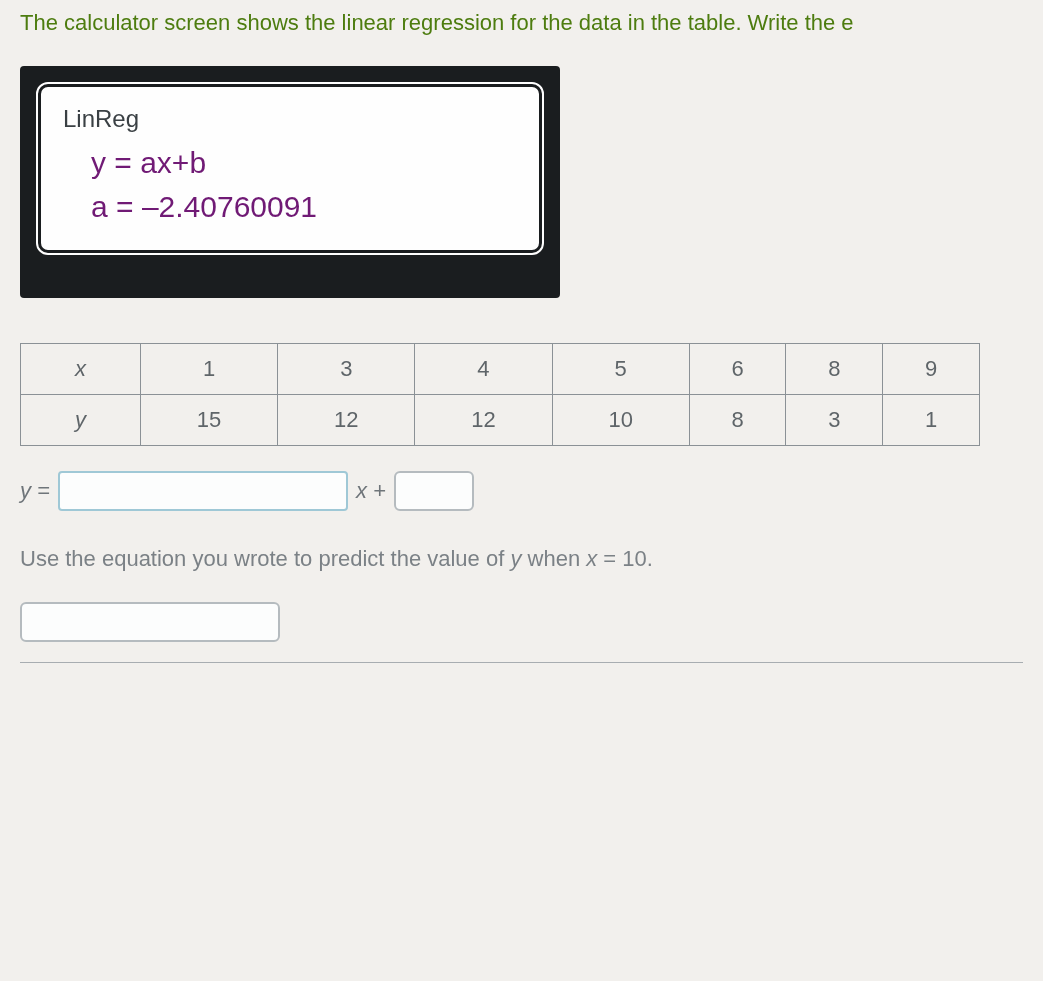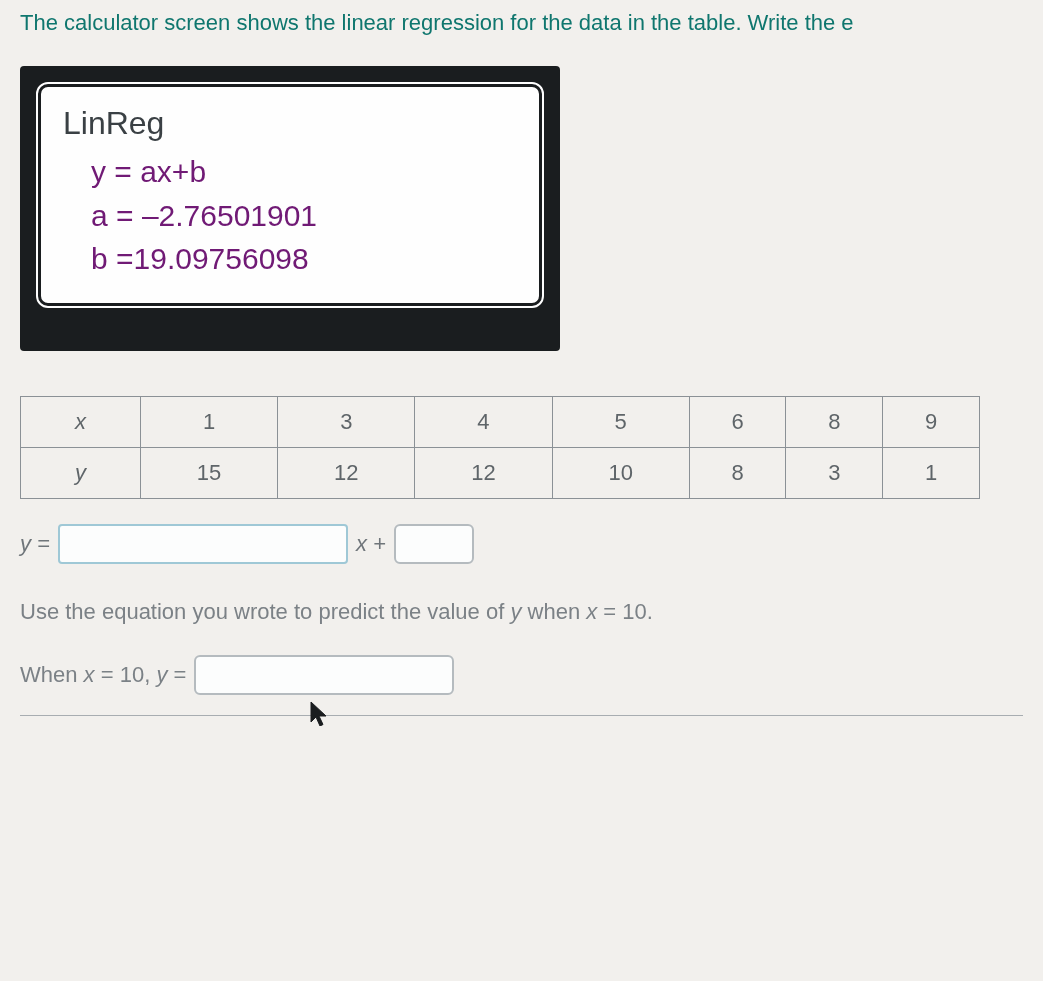--- a/index.html
+++ b/index.html
@@ -10,41 +10,41 @@
     body {
       font-family: Arial, Helvetica, sans-serif;
       background: #f2f0ed;
       padding: 10px 20px;
       color: #535a5f;
       width: 1043px;
       position: relative;
     }
     .instruction {
       font-size: 22px;
-      color: #0f766e;
+      color: #4d7c0f;
       margin-bottom: 30px;
       white-space: nowrap;
       overflow: hidden;
     }
     .calc-container {
       background: #1a1d1f;
       padding: 18px 18px 45px 18px;
       width: 540px;
       border-radius: 4px;
       margin-bottom: 45px;
     }
     .calc-screen {
       background: #fefefe;
       border: 3px solid #1a1d1f;
       border-radius: 10px;
       outline: 2px solid #fefefe;
       padding: 18px 22px 22px 22px;
     }
     .calc-title {
-      font-size: 32px;
+      font-size: 24px;
       color: #3a4044;
       margin-bottom: 8px;
     }
     .calc-line {
       font-size: 30px;
       color: #701a75;
       padding-left: 28px;
       line-height: 1.45;
     }
     .calc-line sup {
@@ -140,24 +140,21 @@
 </head>
 <body>
 
 <div class="instruction">The calculator screen shows the linear regression for the data in the table. Write the e</div>
 
 <div class="calc-container">
   <div class="calc-screen">
     <div class="calc-title">LinReg</div>
     <div class="calc-line">y = ax+b</div>
     <div class="calc-line">
-      <span>a = </span><span>–2.76501901</span>
-    </div>
-    <div class="calc-line">
-      <span>b =</span><span>19.09756098</span>
+      <span>a = </span><span>–2.40760091</span>
     </div>
   </div>
 </div>
 
 <table class="data">
   <tbody>
       <tr>
     <td class="header">x</td>
     <td>1</td>
     <td>3</td>
@@ -185,23 +182,20 @@
   <input type="text" class="input-long" style="">
   <span>x  +</span>
   <input type="text" class="input-short" style="">
 </div>
 
 <div class="predict-text">
   <span class="static-text">Use the equation you wrote to predict the value of </span><span class="ital">y</span><span class="static-text"> when </span><span class="ital">x</span><span class="static-text"> = 10.</span>
 </div>
 
 <div class="when-row">
-  <span>
-    <span>When </span><span class="ital">x</span><span> = 10, </span><span class="ital">y</span><span> =</span>
-  </span>
   <input type="text" class="input-med" style="">
 </div>
 
 <hr class="hr-line">
 
 <svg class="cursor" width="22" height="28" viewBox="0 0 20 28">
   <path d="M2 2 L2 22 L7 17 L11 26 L14 24.5 L10 16 L17 16 Z" fill="#1a1d1f" stroke="#1a1d1f" stroke-width="1"></path>
 </svg>
 
 </body></html>

